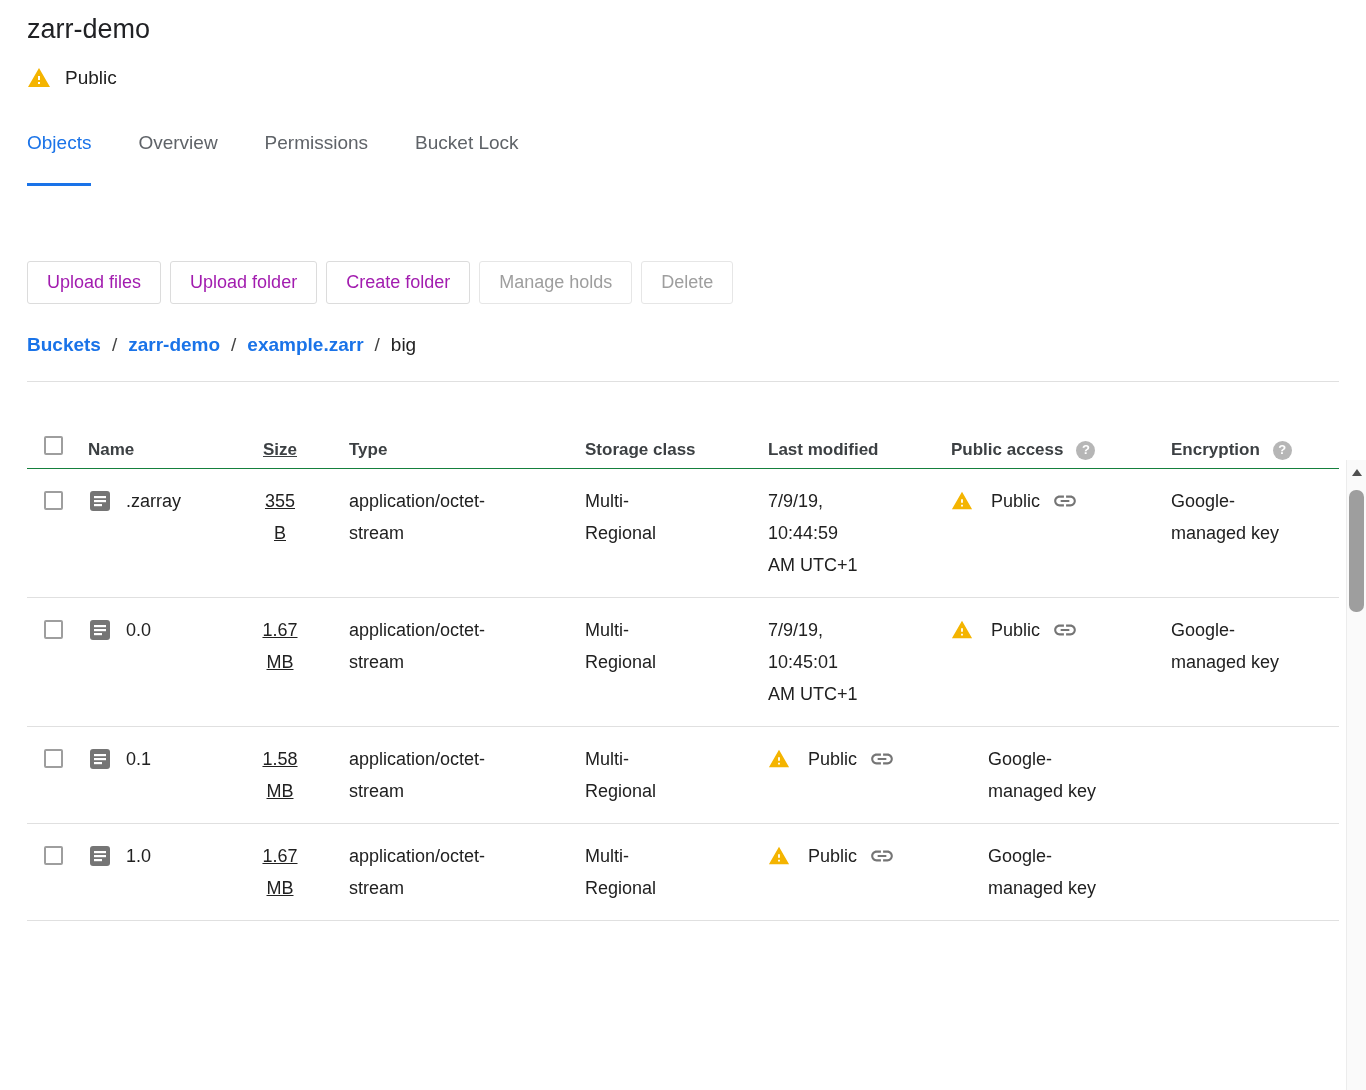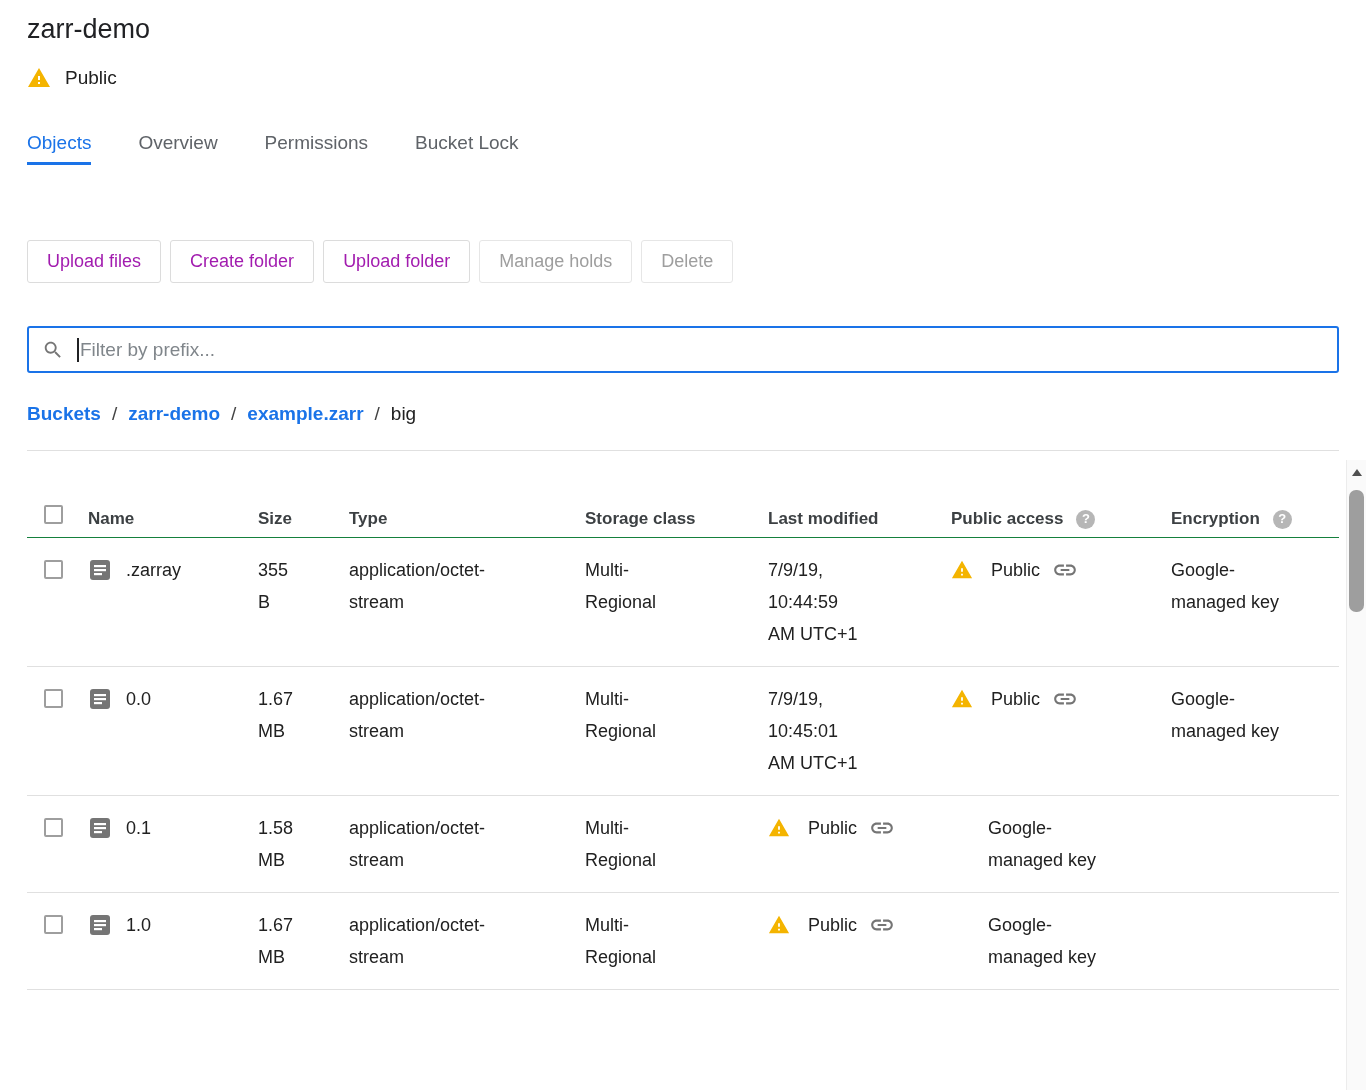--- a/index.html
+++ b/index.html
@@ -10,21 +10,21 @@
     font-family:"Liberation Sans","DejaVu Sans",sans-serif;
   }
   .content { padding:14px 27px 0 27px; }
 
   .page-title { font-size:27px; font-weight:400; margin:0; color:#202124; }
 
   .visibility { display:flex; align-items:center; margin-top:21px; }
   .visibility .label { font-size:19px; margin-left:14px; color:#212121; }
 
   .tabs { display:flex; margin-top:42px; }
-  .tab { font-size:19px; color:#5f6368; margin-right:47px; padding-bottom:8px; cursor:pointer;text-align:center; }
+  .tab { font-size:19px; color:#5f6368; margin-right:47px; padding-bottom:29px; cursor:pointer;text-align:center; }
   .tab.active { color:#1a73e8; border-bottom:3px solid #1a73e8; }
 
   .toolbar { display:flex; margin-top:75px; }
   .btn {
     height:43px; padding:0 19px; margin-right:9px;
     background:#fff; border:1px solid #dcdcdc; border-radius:3px;
     font-size:18px; color:#a21caf; font-family:inherit;
     display:flex; align-items:center; cursor:pointer;
   }
   .btn.disabled { color:#9e9e9e; border-color:#e6e6e6; cursor:default; }
@@ -53,21 +53,21 @@
     font-weight:bold; font-size:17px; color:#3c4043; line-height:20px;
   }
   .th { white-space:nowrap; }
   .trow {
     display:flex; align-items:flex-start;
     padding:16px 0; border-bottom:1px solid #e0e0e0;
     font-size:18px; line-height:32px; color:#212121;
   }
   .c-check   { width:61px; padding-left:17px; flex:0 0 auto; }
   .c-name    { width:170px; flex:0 0 auto; display:flex; }
-  .c-size    { width:44px; margin-right:47px; text-align:left; flex:0 0 auto; }
+  .c-size    { width:44px; margin-right:47px; text-align:center; flex:0 0 auto;text-decoration:underline; }
   .c-type    { width:236px; padding-right:60px; flex:0 0 auto; }
   .c-storage { width:183px; padding-right:70px; flex:0 0 auto; }
   .c-mod     { width:183px; padding-right:87px; flex:0 0 auto; }
   .c-public  { width:220px; flex:0 0 auto; }
   .c-enc     { width:168px; padding-right:40px; flex:0 0 auto; }
 
   .checkbox {
     display:inline-block; width:19px; height:19px;
     border:2px solid #9e9e9e; border-radius:2px; background:#fff; cursor:pointer;
   }
@@ -122,35 +122,26 @@
 
   <div class="tabs">
     <div class="tab active">Objects</div>
     <div class="tab">Overview</div>
     <div class="tab">Permissions</div>
     <div class="tab">Bucket Lock</div>
   </div>
 
   <div class="toolbar">
     <button class="btn">Upload files</button>
+    <button class="btn">Upload folder</button>
     <button class="btn">Create folder</button>
-    <button class="btn">Upload folder</button>
     <button class="btn disabled" disabled="">Manage holds</button>
     <button class="btn disabled" disabled="">Delete</button>
   </div>
 
-  <div class="filterbox">
-    <span class="search-icon">
-      <svg width="22" height="22" viewBox="0 0 24 24">
-          <path fill="#757575" d="M15.5 14h-.79l-.28-.27C15.41 12.59 16 11.11 16 9.5 16 5.91 13.09 3 9.5 3S3 5.91 3 9.5 5.91 16 9.5 16c1.61 0 3.09-.59 4.23-1.57l.27.28v.79l5 4.99L20.49 19l-4.99-5zm-6 0C7.01 14 5 11.99 5 9.5S7.01 5 9.5 5 14 7.01 14 9.5 11.99 14 9.5 14z"></path>
-        </svg>
-    </span>
-    <span class="caret"></span>
-    <input class="filter-input" type="text" placeholder="Filter by prefix..." style="">
-  </div>
 
   <div class="breadcrumb">
     <a class="crumb-link">Buckets</a>
     <span class="crumb-sep">/</span>
     <a class="crumb-link">zarr-demo</a>
     <span class="crumb-sep">/</span>
     <a class="crumb-link">example.zarr</a>
     <span class="crumb-sep">/</span>
     <span class="crumb-current">big</span>
   </div>

